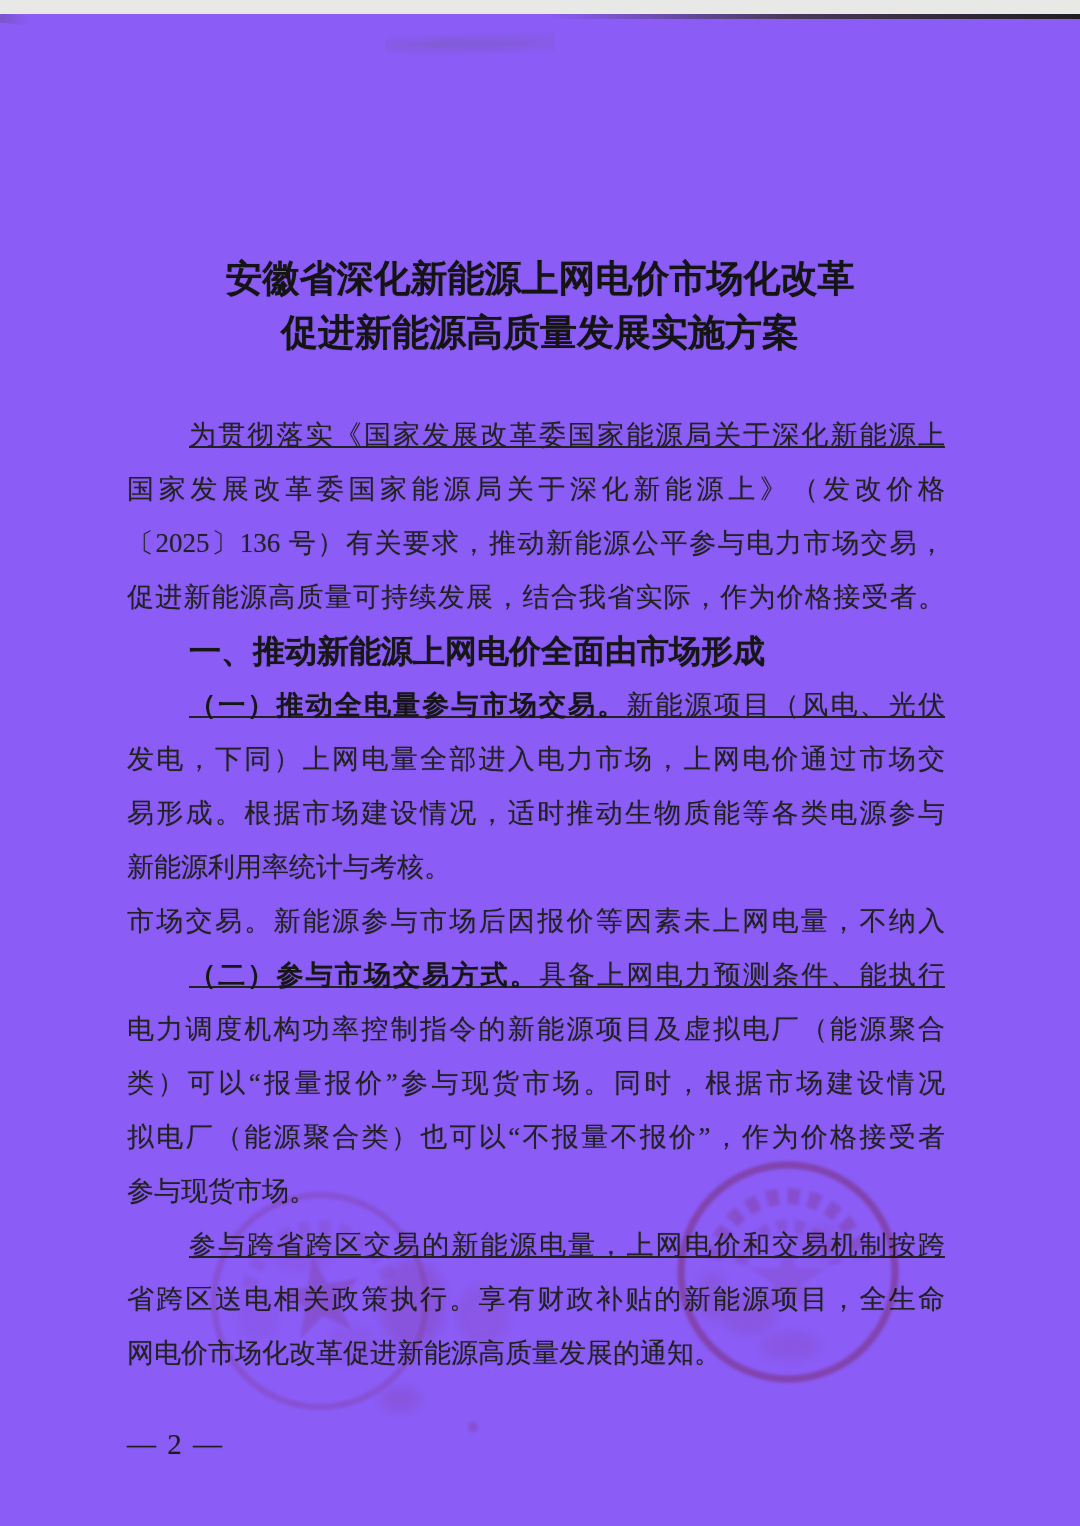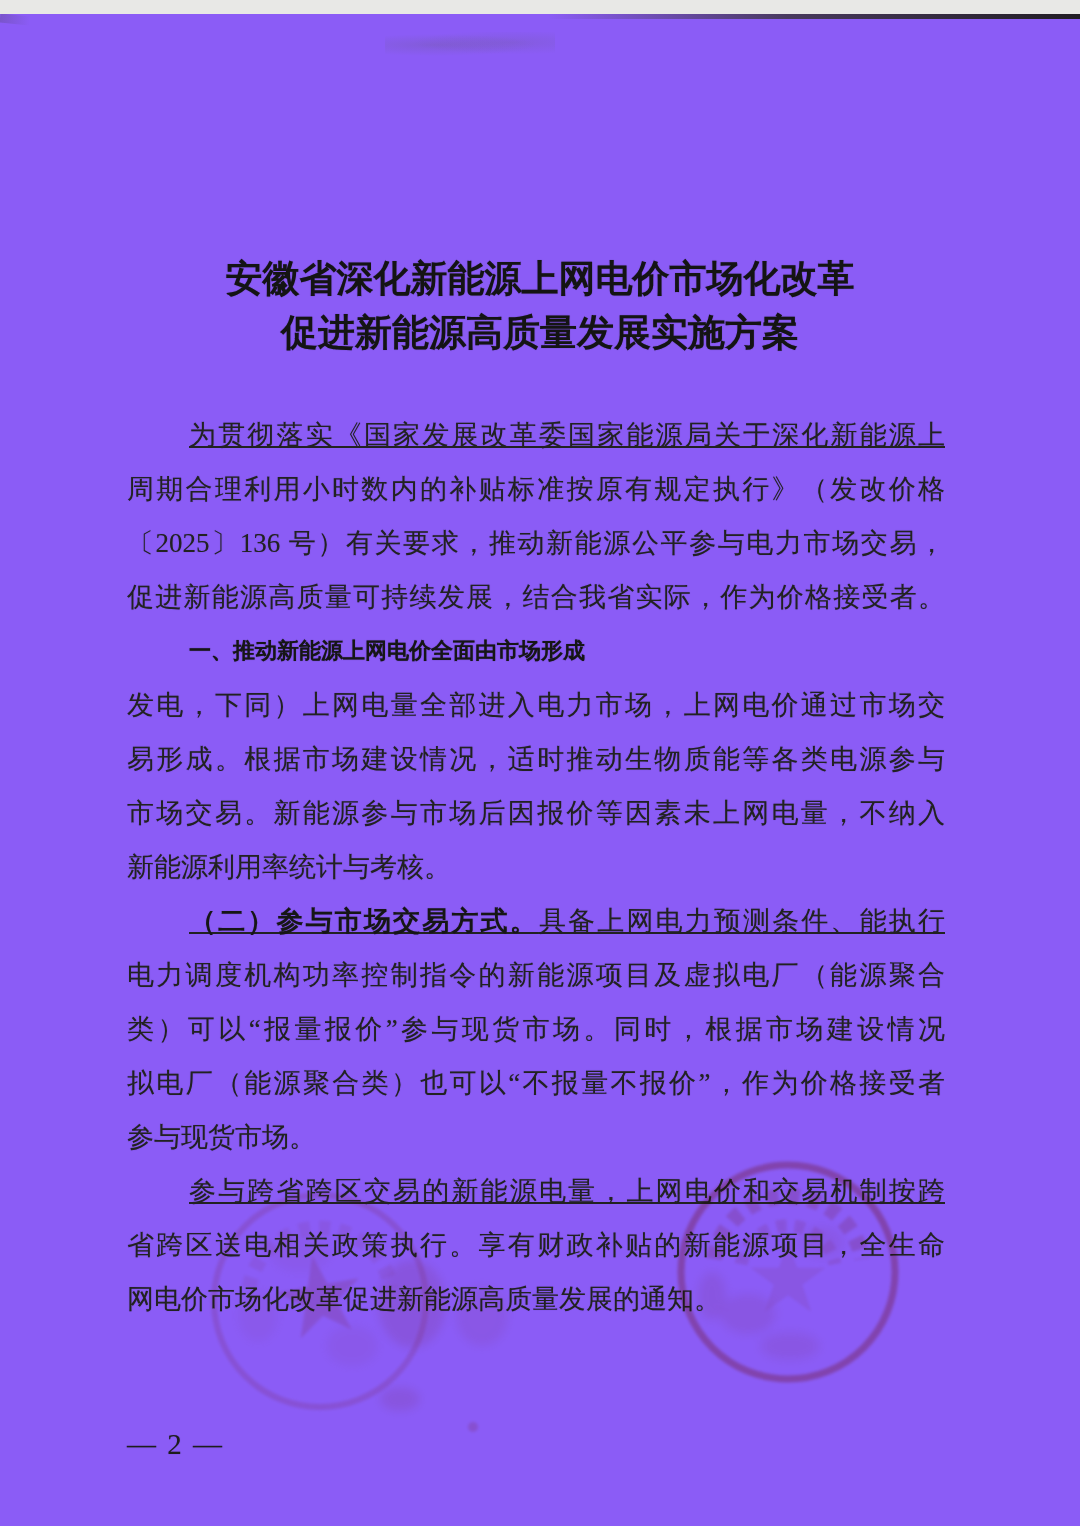--- a/index.html
+++ b/index.html
@@ -43,21 +43,21 @@
   .line {
     height:54px; line-height:54px;
     text-align:justify; text-align-last:justify; text-justify:inter-character;
     overflow:hidden;
   }
   .line.first { padding-left:62px;text-decoration:underline; }
   .line.lastline { text-align:left; text-align-last:auto; }
   .line.heading {
     padding-left:62px; text-align:left; text-align-last:auto;
     font-family:"Liberation Sans","DejaVu Sans",sans-serif;
-    font-weight:700; color:#161616; font-size:22px;
+    font-weight:700; color:#161616; font-size:32px;
     text-shadow:0 0 1px rgba(10,10,10,.55);
   }
   .line b { font-weight:700; color:#161616; }
   
   .page-number {
     position:absolute; left:127px; top:1412px;
     font-size:29px; line-height:36px; color:#1d1d1d;
     letter-spacing:2px;
     text-shadow:0 0 1px rgba(30,30,30,.35);
   }
@@ -76,28 +76,29 @@
   <div class="scan-corner"></div>
   <div class="scan-smudge"></div>
 
   <div class="doc-title">
     <div>安徽省深化新能源上网电价市场化改革</div>
     <div>促进新能源高质量发展实施方案</div>
   </div>
 
   <div class="doc-body">
       <div class="line first"><span>为贯彻落实《国家发展改革委国家能源局关于深化新能源上</span></div>
-      <div class="line full"><span>周期合理利用小时数内的补贴标准按原有规定执行》（发改价格</span></div>
+      <div class="line full"><span>国家发展改革委国家能源局关于深化新能源上》（发改价格</span></div>
       <div class="line full"><span>〔2025〕136 号）有关要求，推动新能源公平参与电力市场交易，</span></div>
       <div class="line full"><span>促进新能源高质量可持续发展，结合我省实际，作为价格接受者。</span></div>
       <div class="line heading"><b>一、推动新能源上网电价全面由市场形成</b></div>
+      <div class="line first"><b>（一）推动全电量参与市场交易。</b><span>新能源项目（风电、光伏</span></div>
       <div class="line full"><span>发电，下同）上网电量全部进入电力市场，上网电价通过市场交</span></div>
       <div class="line full"><span>易形成。根据市场建设情况，适时推动生物质能等各类电源参与</span></div>
+      <div class="line lastline"><span>新能源利用率统计与考核。</span></div>
       <div class="line full"><span>市场交易。新能源参与市场后因报价等因素未上网电量，不纳入</span></div>
-      <div class="line lastline"><span>新能源利用率统计与考核。</span></div>
       <div class="line first"><b>（二）参与市场交易方式。</b><span>具备上网电力预测条件、能执行</span></div>
       <div class="line full"><span>电力调度机构功率控制指令的新能源项目及虚拟电厂（能源聚合</span></div>
       <div class="line full"><span>类）可以“报量报价”参与现货市场。同时，根据市场建设情况</span></div>
       <div class="line full"><span>拟电厂（能源聚合类）也可以“不报量不报价”，作为价格接受者</span></div>
       <div class="line lastline"><span>参与现货市场。</span></div>
       <div class="line first"><span>参与跨省跨区交易的新能源电量，上网电价和交易机制按跨</span></div>
       <div class="line full"><span>省跨区送电相关政策执行。享有财政补贴的新能源项目，全生命</span></div>
       <div class="line lastline"><span>网电价市场化改革促进新能源高质量发展的通知。</span></div>
     </div>
 

